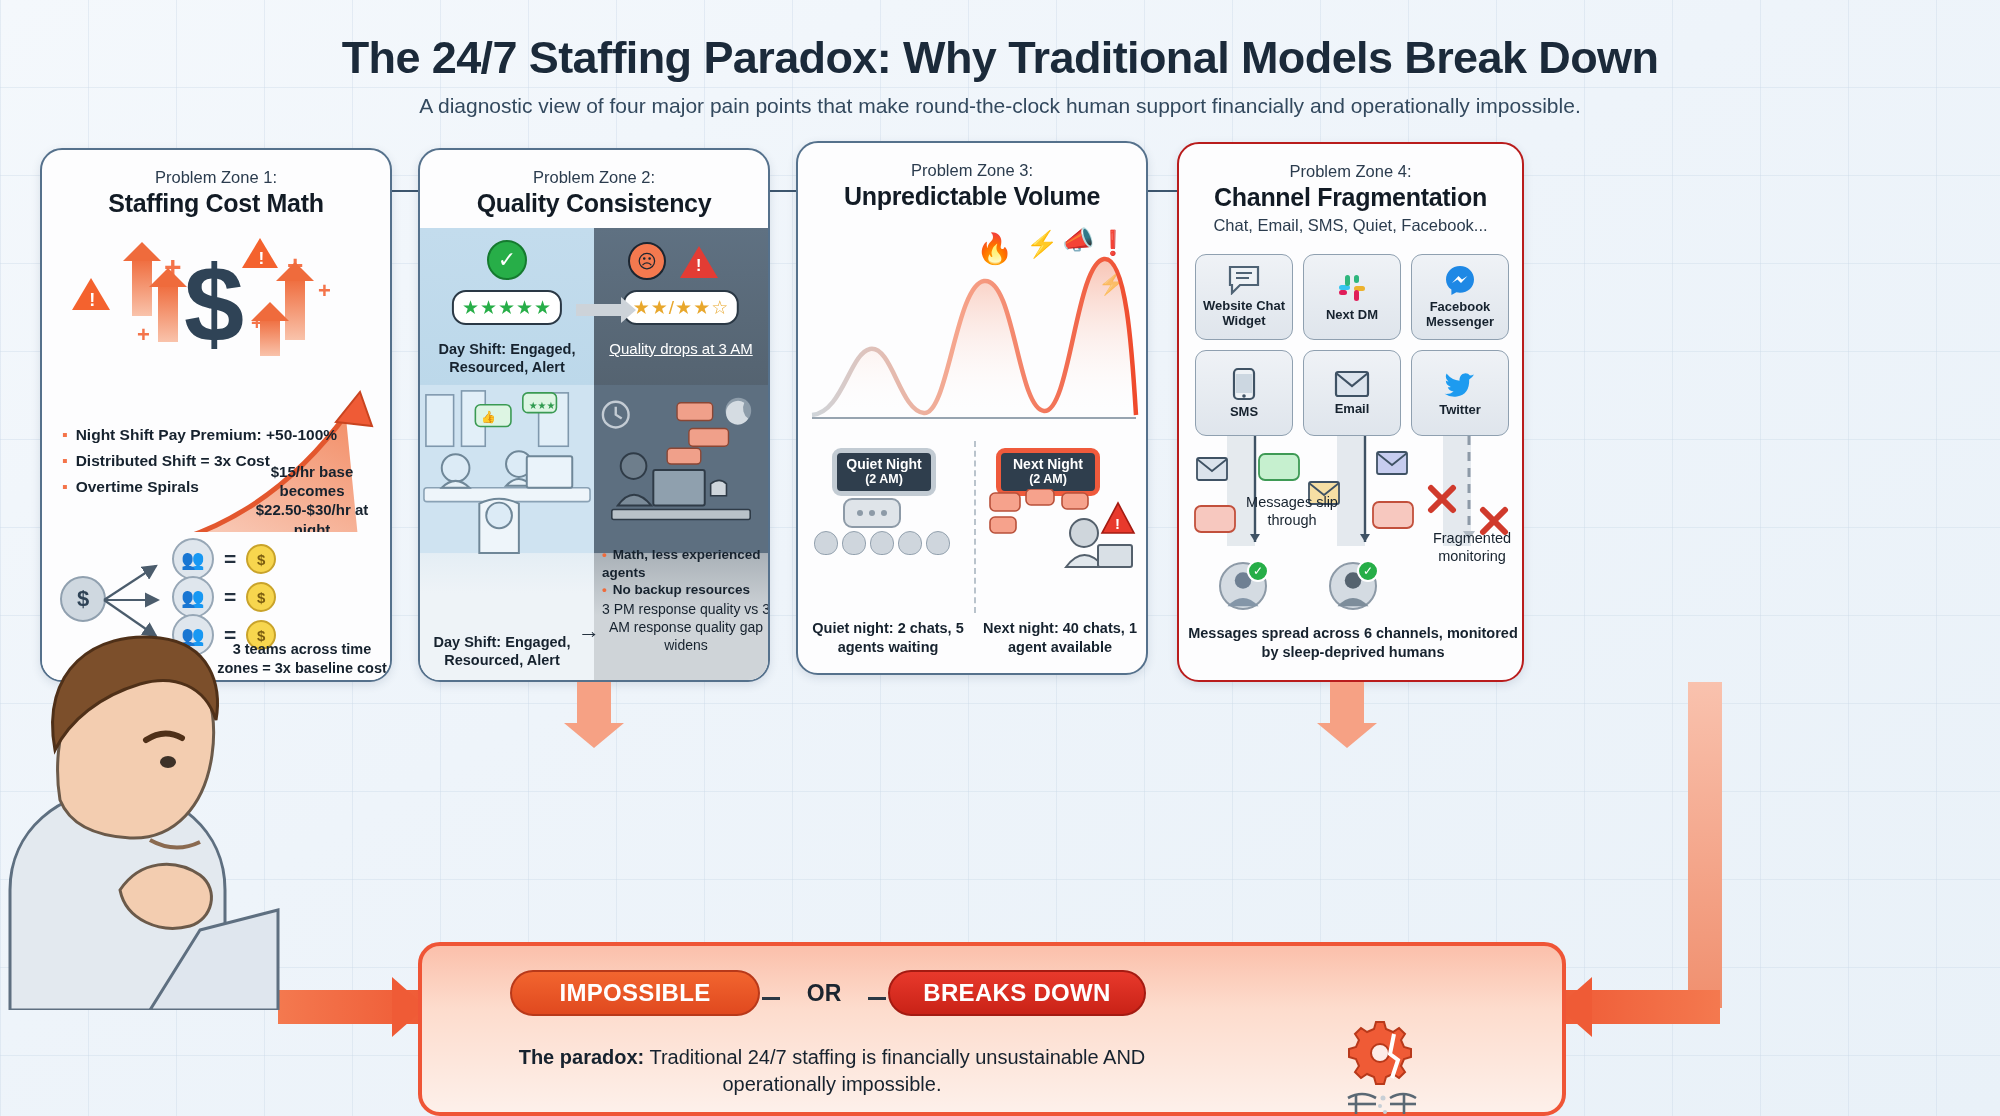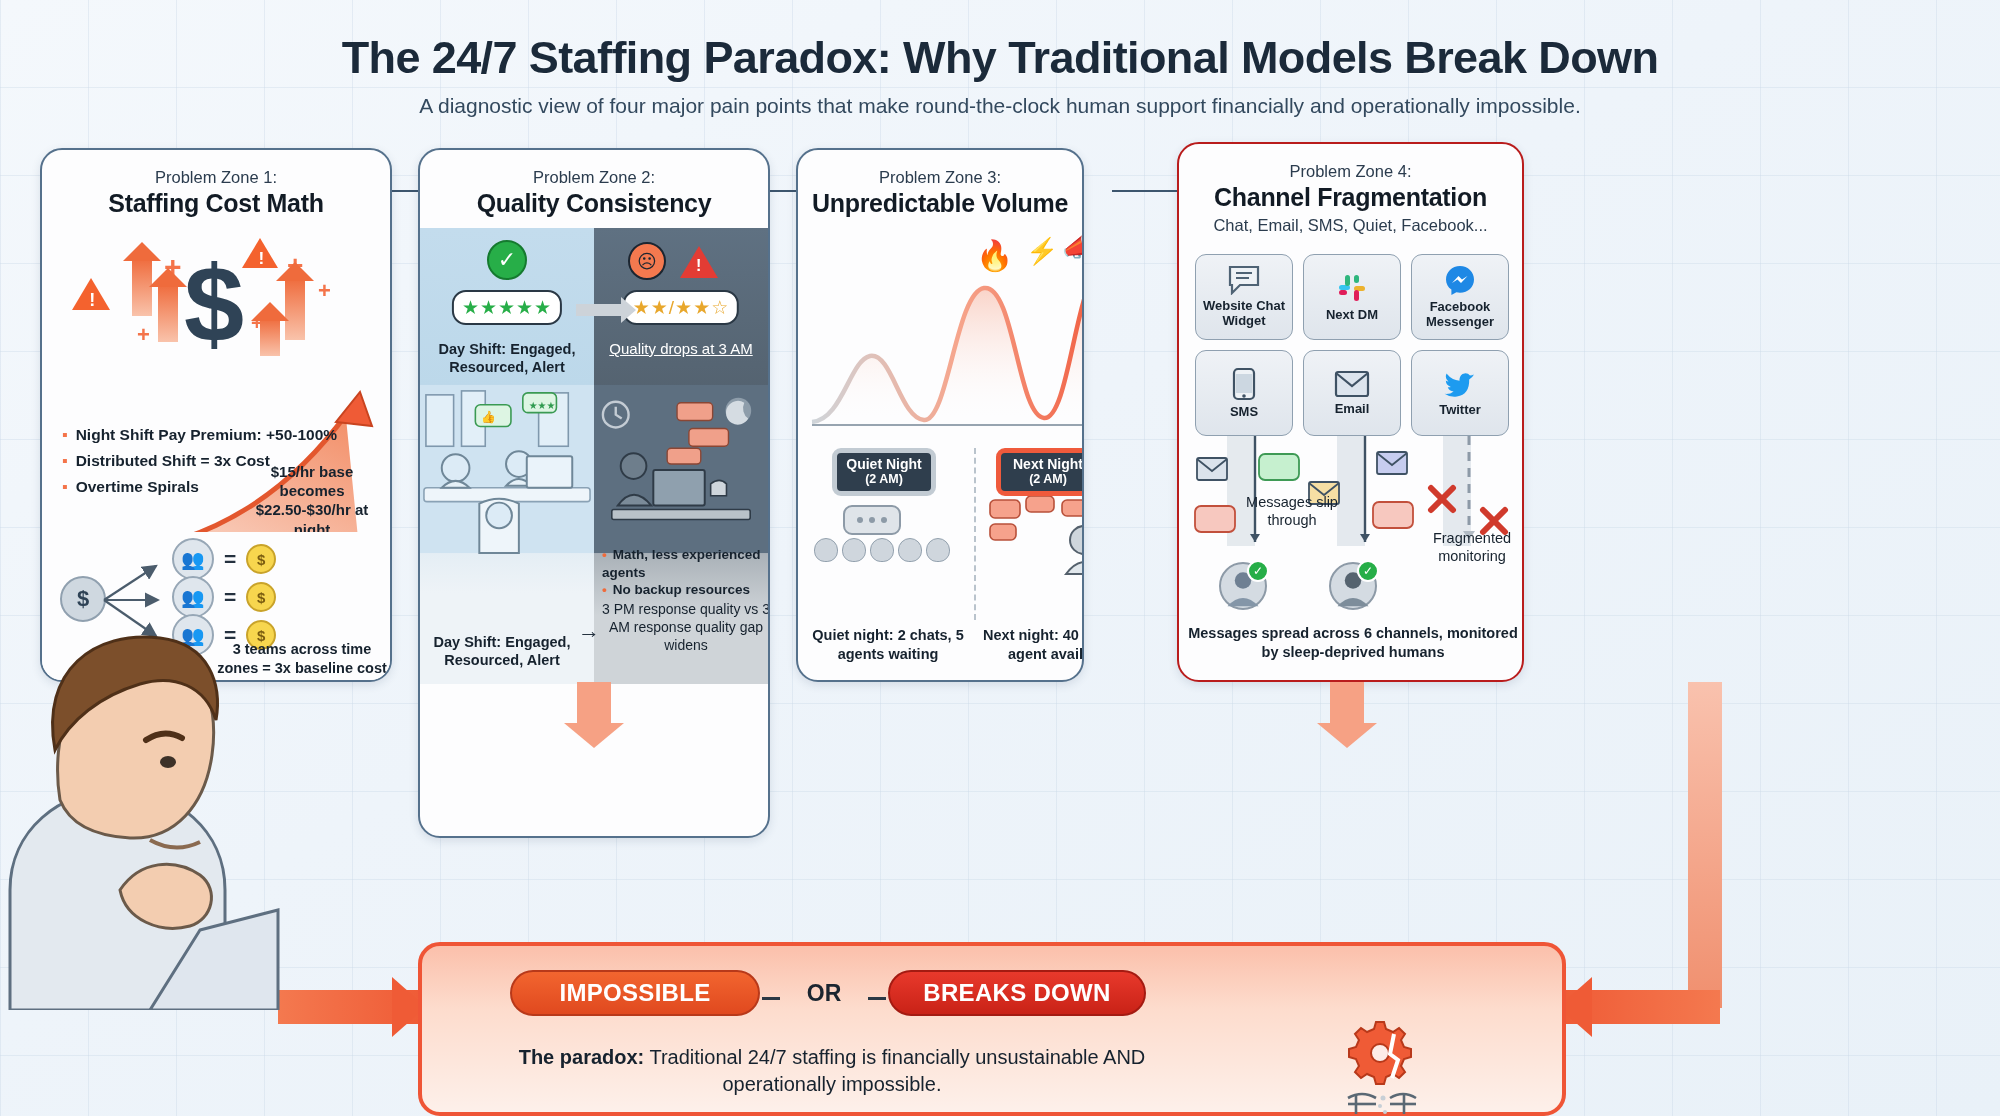--- a/index.html
+++ b/index.html
@@ -25,22 +25,22 @@
     font-size:21px; color:#33495e;
   }
 
   
   .panel{
     position:absolute; background:#fdfdfe; border:2px solid #55718c;
     border-radius:22px; overflow:hidden;
     box-shadow:0 3px 10px rgba(40,60,90,.13);
   }
   #panel1{ left:40px;  top:148px; width:352px; height:534px; }
-  #panel2{ left:418px; top:148px; width:352px; height:690px; }
-  #panel3{ left:796px; top:148px; width:288px; height:534px; }
+  #panel2{ left:418px; top:148px; width:352px; height:534px; }
+  #panel3{ left:796px; top:141px; width:352px; height:534px; }
   .p4wrap{ position:absolute; left:1177px; top:142px; width:347px; height:540px;
            background:#fdfdfe; border:2px solid #b91c1c; border-radius:22px; overflow:hidden;
            box-shadow:0 3px 10px rgba(40,60,90,.13);}
 
   .zone-kicker{ text-align:center; font-size:16.5px; color:#2b3c4e; padding-top:18px; }
   .zone-title{ text-align:center; font-size:25px; font-weight:bold; color:#121b25; margin-top:2px; letter-spacing:-.3px;}
   .zone-sub{ text-align:center; font-size:16.5px; color:#2b3c4e; margin-top:4px;}
 
   
   .conn{ position:absolute; height:2px; background:#3d566e; top:190px; }
@@ -116,21 +116,21 @@
   .smallarrow{ position:absolute; left:162px; bottom:40px; font-size:22px; color:#24313f; }
 
   
   .p3bul{ position:absolute; left:18px; top:96px; width:120px; font-size:14px; font-weight:bold; line-height:1.28; color:#16222e; border-left:3px solid #5c7388; padding-left:10px;}
   .p3bul li{list-style:none; margin-bottom:8px;}
   .p3bul li::before{content:"▪"; color:#ef4b2c; margin-right:6px;}
   .spikes{ position:absolute; left:10px; top:86px; width:332px; height:196px;}
   .emoji{ position:absolute; font-size:30px; }
   .p3sep{ position:absolute; left:176px; top:298px; width:0; height:172px; border-left:2px dashed #b9c3cc;}
   .clock{ position:absolute; width:104px; height:48px; border-radius:9px; display:flex; flex-direction:column;
-          align-items:center; justify-content:center; color:#fff; font-weight:bold; font-size:14px; line-height:1.1;}
+          align-items:center; justify-content:center; color:#fff; font-weight:bold; font-size:14px; line-height:1.1;margin-top:7px;}
   .clock small{ font-weight:bold; font-size:12.5px;}
   .clock.quiet{ left:34px; top:298px; background:#2f3e4d; border:5px solid #c2cbd3;}
   .clock.busy{ left:198px; top:298px; background:#2f3e4d; border:5px solid #ef5a3c;}
   .p3foot{ position:absolute; bottom:16px; font-size:14.5px; font-weight:bold; line-height:1.3; text-align:center; color:#16222e;}
   .p3foot.l{ left:8px; width:164px;}
   .p3foot.r{ left:180px; width:164px;}
   .peeps{ position:absolute; left:16px; top:388px; display:flex; gap:4px;}
   .peep{ width:24px;height:24px;border-radius:50% 50% 45% 45%;background:#cfd6dd;border:1.5px solid #93a1ae;}
 
   

